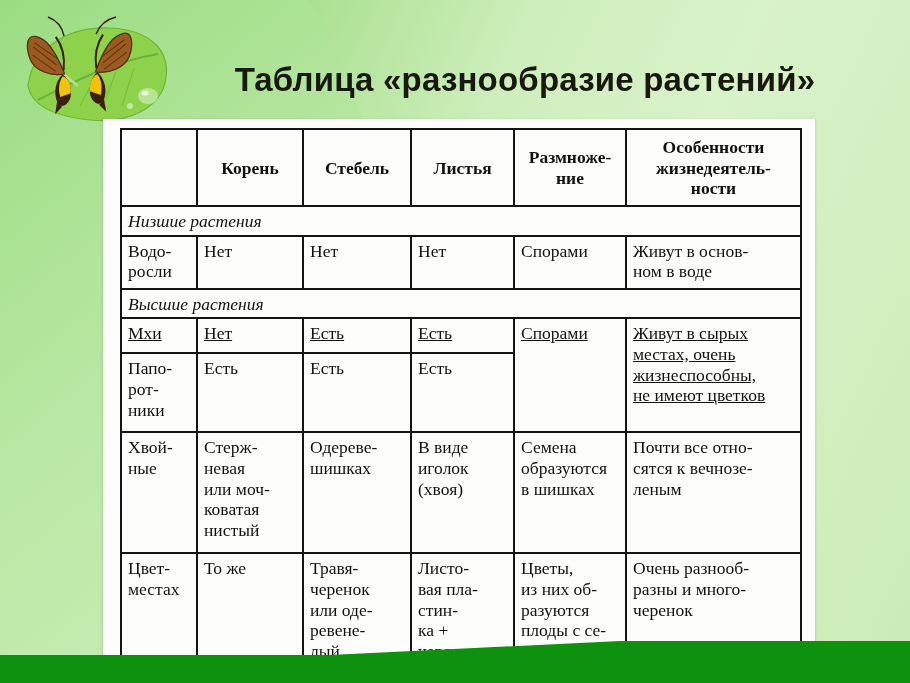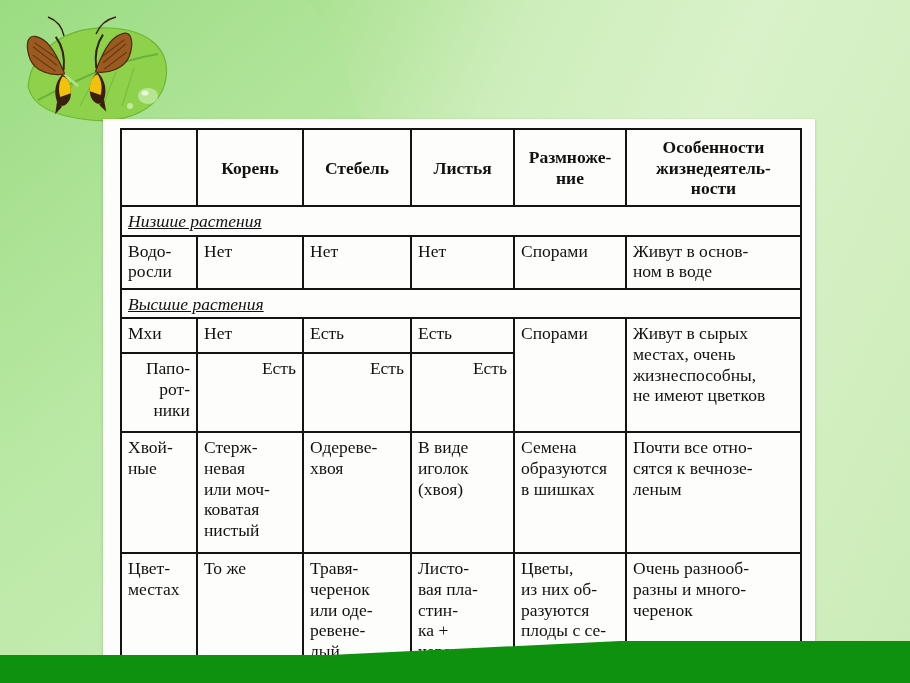--- a/index.html
+++ b/index.html
@@ -160,26 +160,25 @@
 
   
   td.group {
     text-align: center;
     font-weight: bold;
     font-style: italic;
     font-size: 18px;
     padding: 3px 0 4px 0;
     vertical-align: middle;
     font-family: "Liberation Serif", serif;
-    text-decoration: underline;
   }
 
   tr.r-algae td { height: 44px; margin-left: 40px; }
-  tr.r-moss td { height: 26px; }
-  tr.r-fern td { height: 70px; text-align: right; }
+  tr.r-moss td { height: 26px; text-decoration: underline; }
+  tr.r-fern td { height: 70px; }
   tr.r-conifer td { height: 112px; }
   tr.r-flower td { height: 118px; }
 </style>
 </head>
 <body>
 
 <div id="slide">
 
   <div class="left-dark-band"></div>
   <div class="swoosh2"></div>
@@ -217,20 +216,21 @@
         <path d="M-2 4 C-7 9 -9 17 -8 24 L3 22 C5 14 3 7 -2 4 Z" fill="#f2c20a"></path>
         <path d="M-12 28 L-16 40 L-8 34 Z" fill="#3a1f10"></path>
         <path d="M0 -2 C4 -16 2 -28 -2 -36" stroke="#3a1f10" stroke-width="2" fill="none"></path>
       </g>
 
       <path d="M46 22 C44 12 38 6 30 3" stroke="#3a1f10" stroke-width="1.4" fill="none"></path>
       <path d="M78 20 C82 10 90 5 98 3" stroke="#3a1f10" stroke-width="1.4" fill="none"></path>
     </svg>
   </div>
 
+  <h1 class="title">Таблица «разнообразие растений»</h1>
 
   <div class="table-card">
     <table class="plants">
       <colgroup>
         <col class="c0">
           <col class="c1">
           <col class="c2">
           <col class="c3">
           <col class="c4">
           <col class="c5">
@@ -339,21 +339,21 @@
           </td>
           <td>
             <span>Стерж-</span><br>
             <span>невая</span><br>
             <span>или моч-</span><br>
             <span>коватая</span><br>
             <span>нистый</span>
           </td>
           <td>
             <span>Одереве-</span><br>
-            <span>хвоя</span>
+            <span>шишках</span>
           </td>
           <td>
             <span>В виде</span><br>
             <span>иголок</span><br>
             <span>(хвоя)</span>
           </td>
           <td>
             <span>Семена</span><br>
             <span>образуются</span><br>
             <span>в шишках</span>

